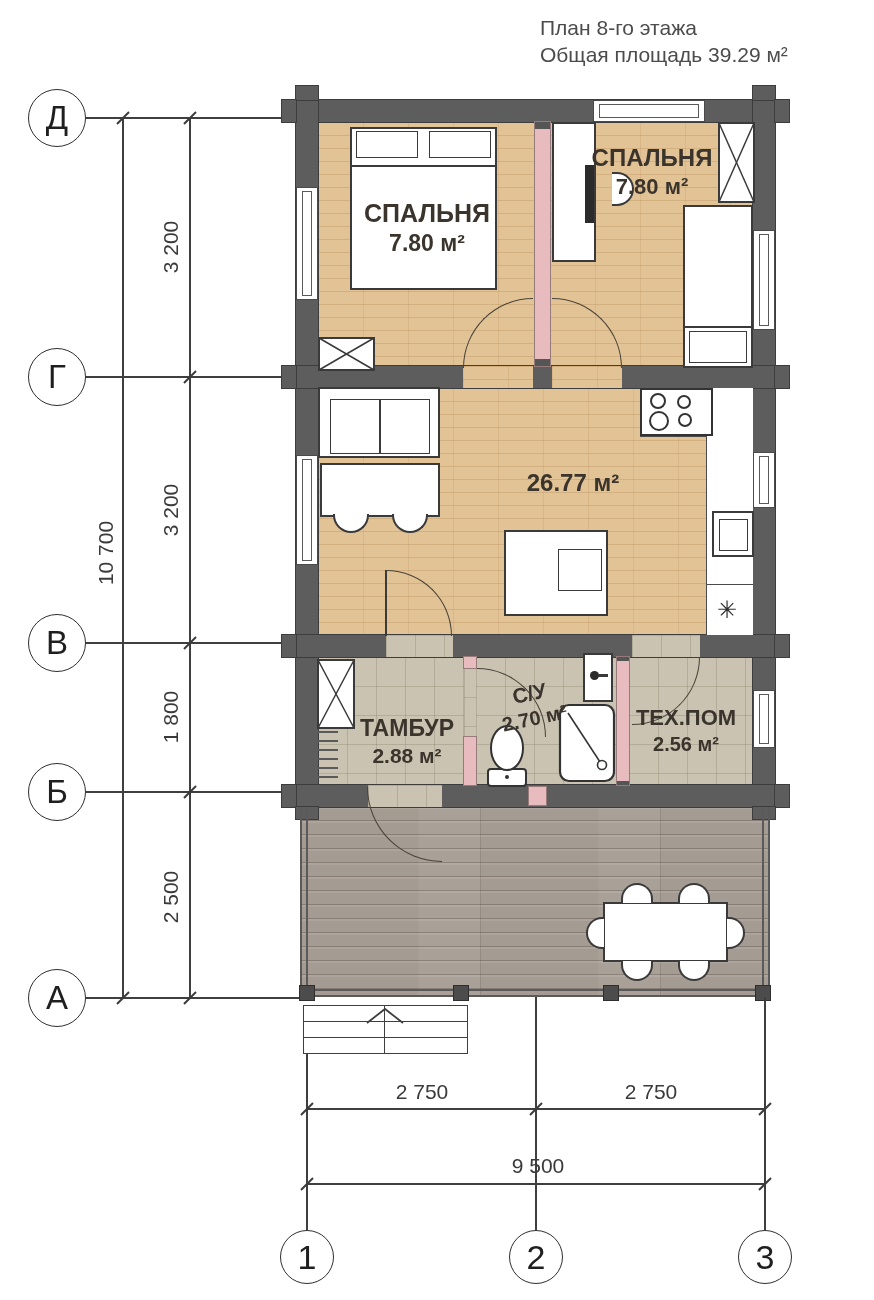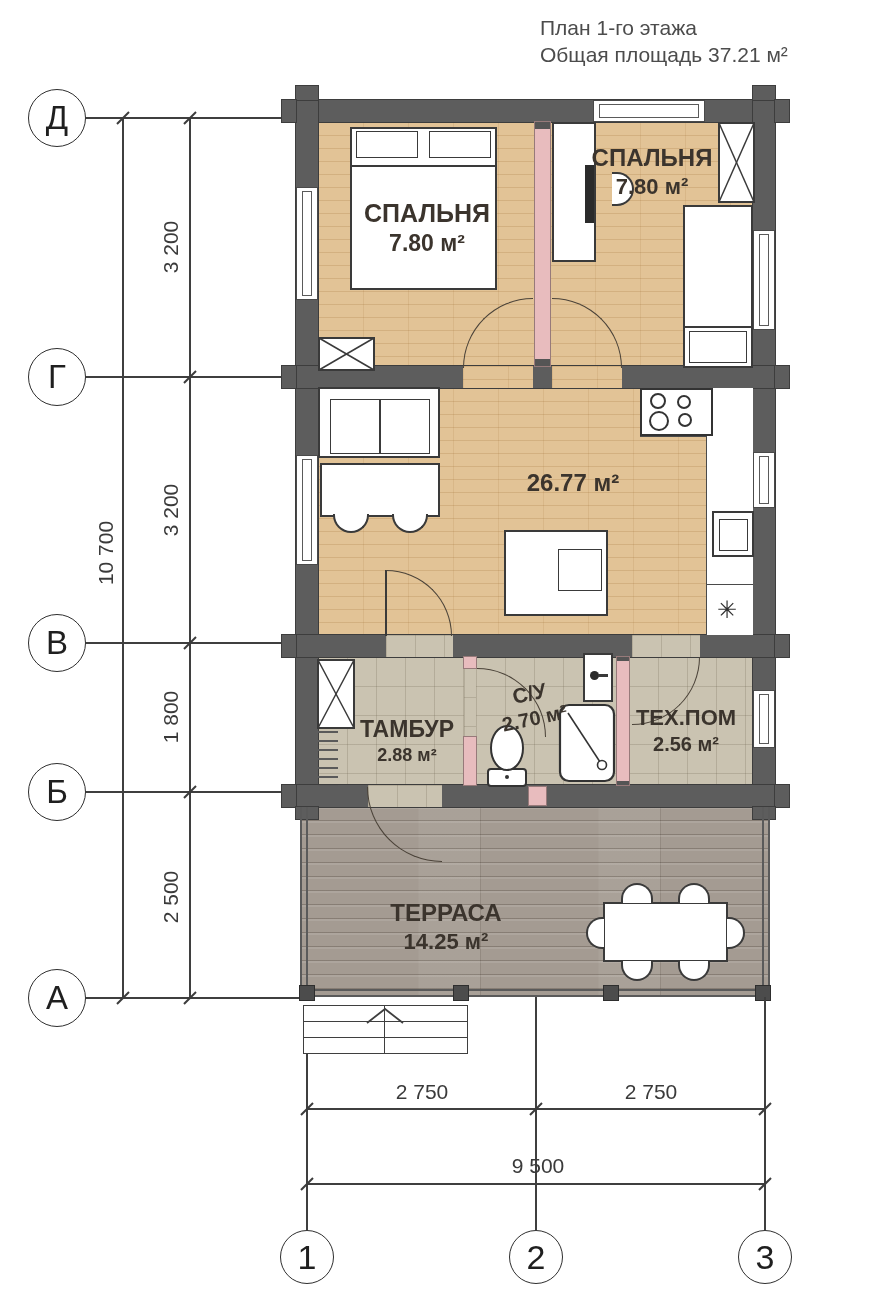--- a/index.html
+++ b/index.html
@@ -39,22 +39,22 @@
   .chair-l{position:absolute;background:#fff;border:2px solid #3a3a3a;box-sizing:border-box;border-right:none;border-radius:30px 0 0 30px;}
   .chair-r{position:absolute;background:#fff;border:2px solid #3a3a3a;box-sizing:border-box;border-left:none;border-radius:0 30px 30px 0;}
   .rack{position:absolute;background:repeating-linear-gradient(to bottom,#5a5a5a 0 2px,transparent 2px 9px);}
 </style>
 </head>
 <body>
 
 <div id="plan">
 
   <div class="title">
-    <div>План 1-го этажа</div>
-    <div>Общая площадь 37.21 м²</div>
+    <div>План 8-го этажа</div>
+    <div>Общая площадь 39.29 м²</div>
   </div>
 
   <div class="dline" style="left:86px;top:117px;width:210px;height:1.5px;"></div>
   <div class="dline" style="left:86px;top:376px;width:210px;height:1.5px;"></div>
   <div class="dline" style="left:86px;top:642px;width:210px;height:1.5px;"></div>
   <div class="dline" style="left:86px;top:791px;width:210px;height:1.5px;"></div>
   <div class="dline" style="left:86px;top:997px;width:214px;height:1.5px;"></div>
 
   <div class="dline" style="left:122px;top:118px;width:1.5px;height:880px;"></div>
   <div class="dline" style="left:189px;top:118px;width:1.5px;height:880px;"></div>
@@ -234,33 +234,29 @@
   </div>
   <div class="lbl" style="left:652px;top:172px;font-size:24px;">
     <div>СПАЛЬНЯ</div>
     <div style="font-size:22px;">7.80 м²</div>
   </div>
   <div class="lbl" style="left:573px;top:483px;font-size:26px;">
     <div style="font-size:24px;">26.77 м²</div>
   </div>
   <div class="lbl" style="left:407px;top:741px;font-size:23px;text-align:center;">
     <div>ТАМБУР</div>
-    <div style="font-size:18px;">2.88 м²</div>
+    <div style="font-size:21px;">2.88 м²</div>
   </div>
   <div class="lbl" style="left:532px;top:706px;font-size:21px;transform:translate(-50%,-50%) rotate(-12deg);">
     <div>С/У</div>
     <div style="font-size:20px;">2.70 м²</div>
   </div>
   <div class="lbl" style="left:686px;top:730px;font-size:22px;">
     <div>ТЕХ.ПОМ</div>
     <div style="font-size:20px;">2.56 м²</div>
-  </div>
-  <div class="lbl" style="left:446px;top:927px;font-size:24px;">
-    <div>ТЕРРАСА</div>
-    <div style="font-size:22px;">14.25 м²</div>
   </div>
 
   <div class="axc" style="left:28px;top:89px;">
       <span>Д</span>
     </div>
   <div class="axc" style="left:28px;top:348px;">
       <span>Г</span>
     </div>
   <div class="axc" style="left:28px;top:614px;">
       <span>В</span>

